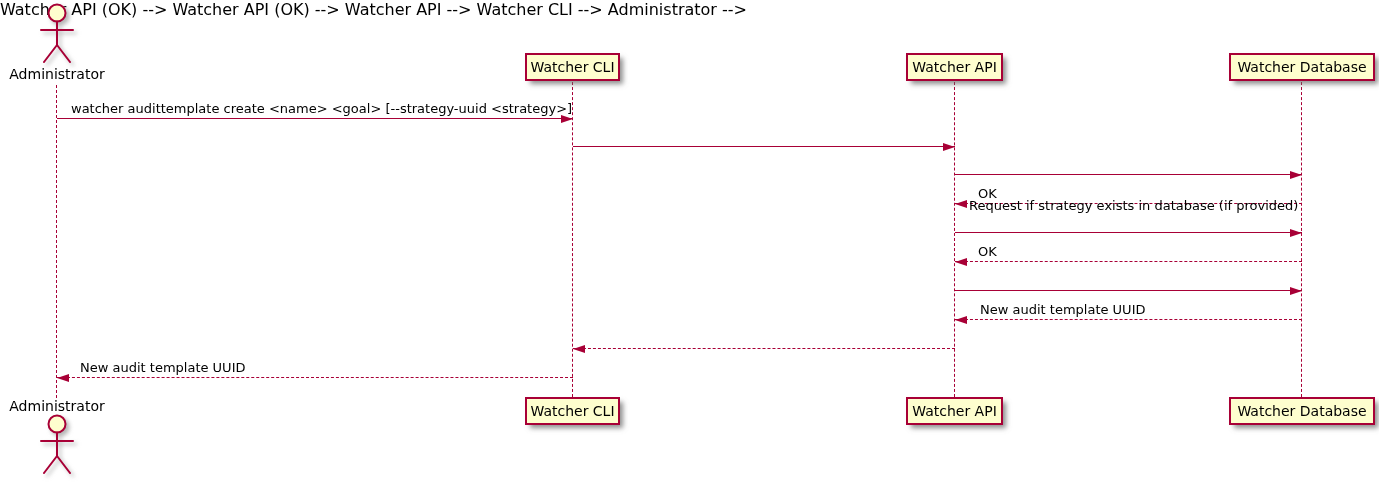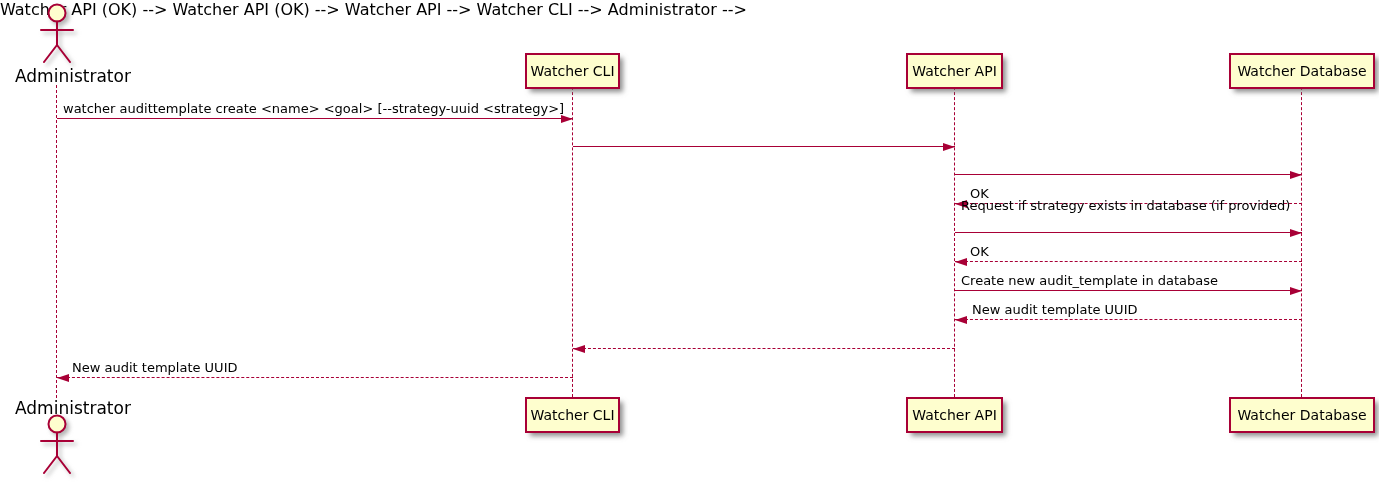--- a/index.html
+++ b/index.html
@@ -17,21 +17,21 @@
   }
   
   .lifeline {
     position: absolute;
     width: 0;
     border-left: 1px dashed #A80036;
   }
   
   .pbox {
     position: absolute;
-    height: 36px;
+    height: 28px;
     background: #FEFECE;
     border: 2px solid #A80036;
     box-shadow: 4px 4px 5px -1px rgba(105,105,105,0.75);
     display: flex;
     align-items: center;
     justify-content: center;
     font-size: 14px;
     color: #000000;
     box-sizing: border-box;
     white-space: nowrap;
@@ -46,33 +46,33 @@
     stroke: #A80036;
     stroke-width: 2;
   }
   .actor line {
     stroke: #A80036;
     stroke-width: 2;
     stroke-linecap: round;
   }
   .actor-label {
     position: absolute;
-    font-size: 17px;
+    font-size: 14px;
     color: #000000;
     text-align: center;
     white-space: nowrap;
-    margin-left: 8px;
   }
   
   .msg-label {
     position: absolute;
     font-size: 13px;
     color: #000000;
     white-space: nowrap;
     line-height: 15px;
+    margin-left: 8px;
   }
   
   .msg-line {
     position: absolute;
     height: 0;
   }
   .msg-line.solid  { border-top: 1.5px solid  #A80036; }
   .msg-line.dashed { border-top: 1.5px dashed #A80036; }
   .msg-line::after {
     content: "";
@@ -134,21 +134,20 @@
 
   
   <div class="msg-label" style="left:961px; top:198px;">Request if strategy exists in database (if provided)</div>
   <div class="msg-line solid arrow-right" style="left:955px; top:232px; width:347px;"></div>
 
    Watcher API (OK) --&gt;
   <div class="msg-label" style="left:970px; top:244px;">OK</div>
   <div class="msg-line dashed arrow-left" style="left:955px; top:261px; width:347px;"></div>
 
   
-  <div class="msg-label" style="left:961px; top:273px;">Create new audit_template in database</div>
   <div class="msg-line solid arrow-right" style="left:955px; top:290px; width:347px;"></div>
 
    Watcher API --&gt;
   <div class="msg-label" style="left:972px; top:302px;">New audit template UUID</div>
   <div class="msg-line dashed arrow-left" style="left:955px; top:319px; width:347px;"></div>
 
    Watcher CLI --&gt;
   <div class="msg-line dashed arrow-left" style="left:573px; top:348px; width:382px;"></div>
 
    Administrator --&gt;

